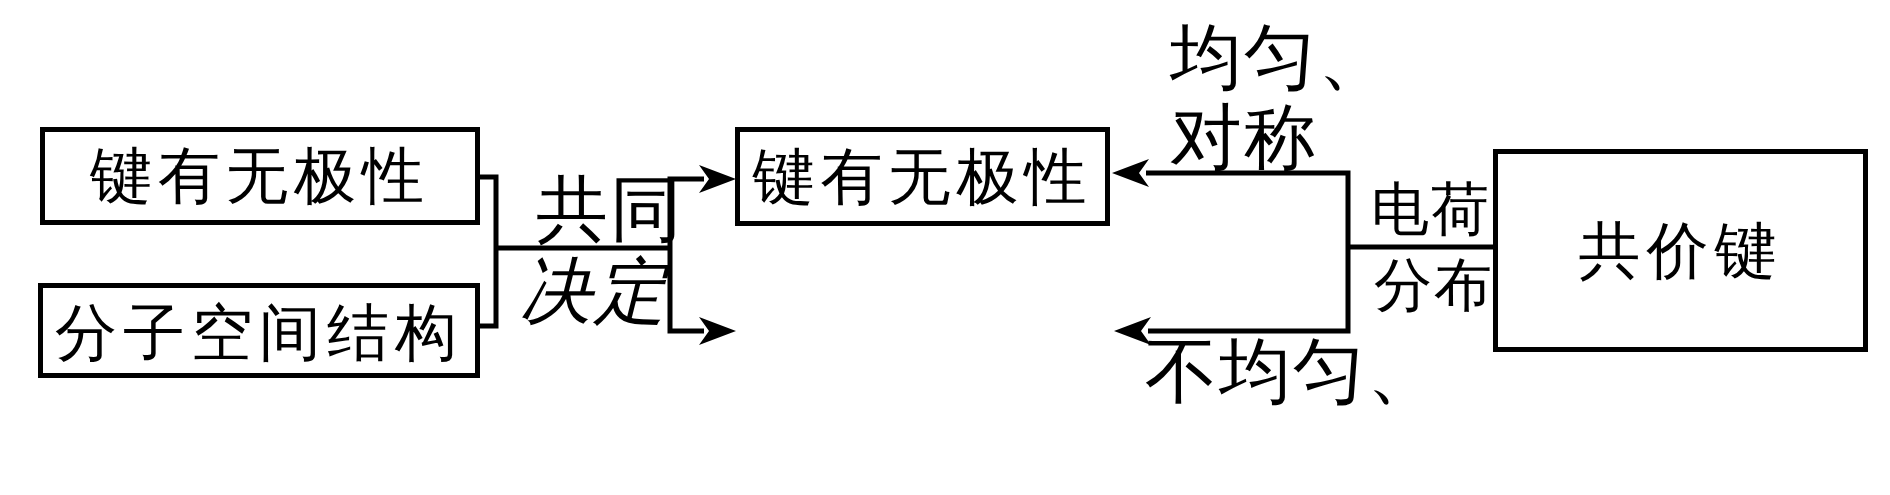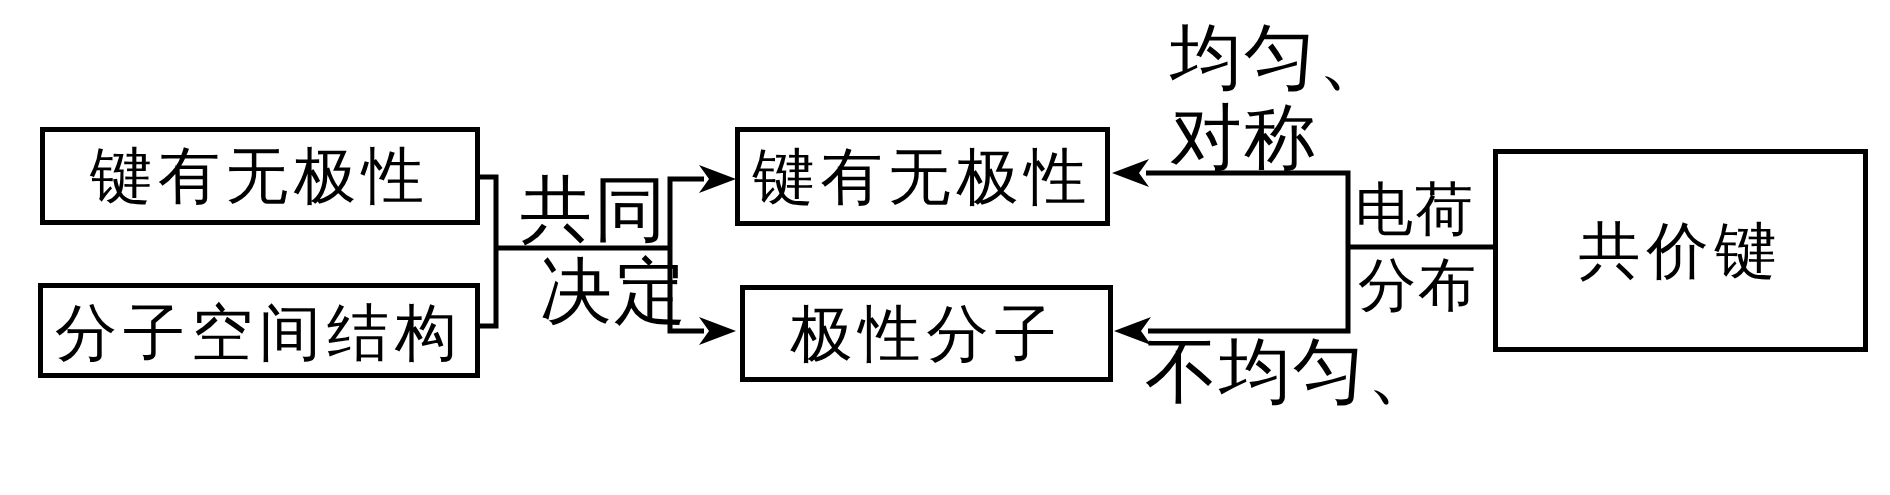--- a/index.html
+++ b/index.html
@@ -40,23 +40,23 @@
   .b4 { left: 740px;  top: 285px; width: 373px; height: 97px;  }
   .b5 { left: 1493px; top: 149px; width: 375px; height: 203px; }
   .b5 .bx-label { line-height: 84px; }
   .flabel {
     position: absolute;
     font-size: 72px;
     line-height: 66px;
     letter-spacing: 2px;
     white-space: nowrap;
   }
-  .lbl-center { text-align: center; }
+  .lbl-center { text-align: center; margin-left: 16px; }
   .determine1 { left: 520px;  top: 176px; width: 136px; }
-  .determine2 { left: 540px;  top: 258px; width: 136px; }
+  .determine2 { left: 504px;  top: 258px; width: 136px; font-style: italic; }
   .charge1    { left: 1350px; top: 176px; width: 130px; font-size: 58px; }
   .charge2    { left: 1353px; top: 252px; width: 130px; font-size: 58px; }
   .uniform1    { left: 1170px; top: 24px;  }
   .uniform2    { left: 1170px; top: 104px; }
   .nonuniform1 { left: 1145px; top: 338px; }
   .nonuniform2 { left: 1145px; top: 416px; }
 </style>
 </head>
 <body>
 
@@ -83,23 +83,20 @@
   </div>
 
   <div class="node b2">
     <span class="bx-label">分子空间结构</span>
   </div>
 
   <div class="node b3">
     <span class="bx-label">键有无极性</span>
   </div>
 
-  <div class="node b4">
-    <span class="bx-label">极性分子</span>
-  </div>
 
   <div class="node b5">
     <span class="bx-label">共价键</span>
   </div>
 
   <div class="flabel lbl-center determine1">共同</div>
   <div class="flabel lbl-center determine2">决定</div>
 
   <div class="flabel lbl-center charge2">分布</div>
   <div class="flabel lbl-center charge1">电荷</div>

